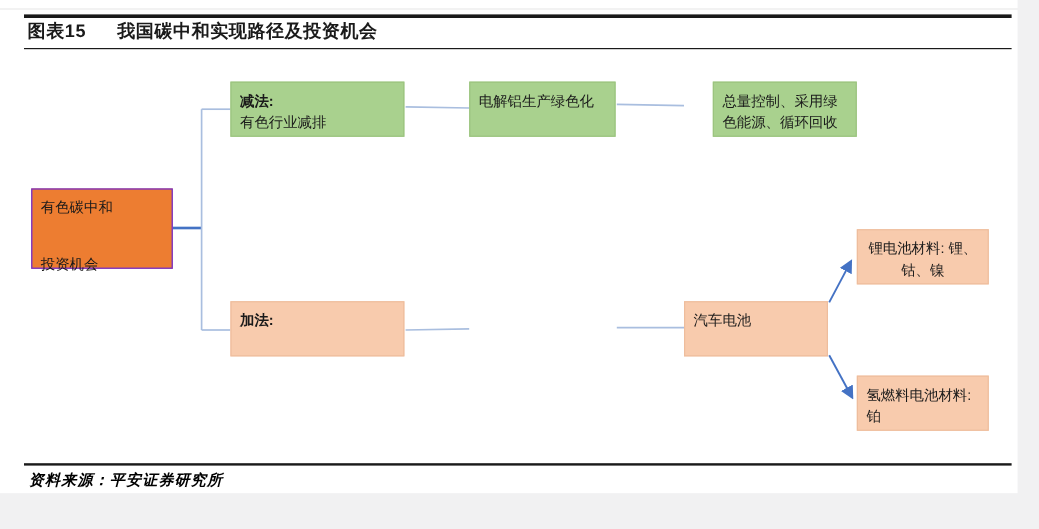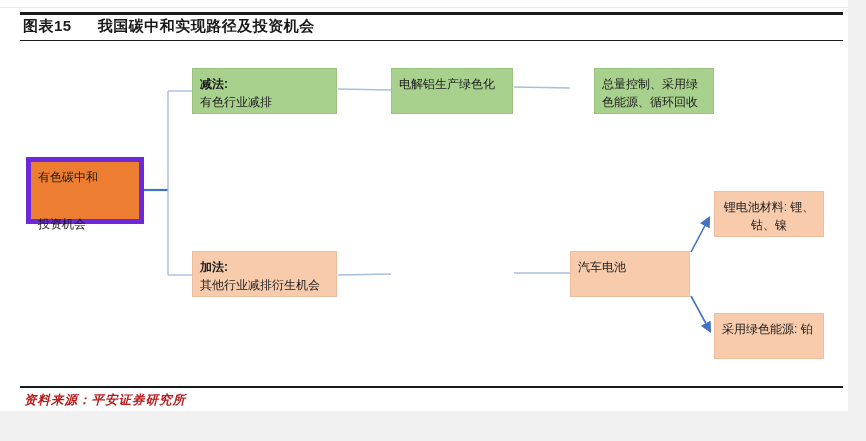--- a/index.html
+++ b/index.html
@@ -16,28 +16,28 @@
   .rule{position:absolute;background:#1a1a1a;}
   .rule-top{left:20px;top:12px;width:823px;height:3px;}
   .rule-under-title{left:20px;top:40px;width:823px;height:1px;}
   .rule-footer{left:20px;top:386px;width:823px;height:2px;}
 
   .fig-header{position:absolute;left:23px;top:17px;width:810px;
               font-size:15px;font-weight:bold;letter-spacing:0.5px;}
   .fig-header .fig-label{margin-right:26px;}
 
   .fig-source{position:absolute;left:24px;top:392px;font-size:12.5px;
-              font-style:italic;font-weight:bold;color:#b91c1c;
+              font-style:italic;font-weight:bold;color:#000000;
               font-family:"Liberation Serif","DejaVu Serif",serif;letter-spacing:1px;}
 
   
   .node{position:absolute;box-sizing:border-box;padding:6px 7px;
         font-size:12px;line-height:1.5;}
   .node .bold{font-weight:bold;}
-  .node-orange{background:#ED7D31;border:5px solid #6d28d9;}
+  .node-orange{background:#ED7D31;border:1px solid #6d28d9;}
   .node-green{background:#A9D18E;border:1px solid #9cc47f;}
   .node-peach{background:#F8CBAD;border:1px solid #eebd9d;}
 
   .n-root{left:26px;top:157px;width:118px;height:67px;}
   .n-root .l2{margin-top:29px;}
 
   .n-sub{left:192px;top:68px;width:145px;height:46px;}
   .n-alu{left:391px;top:68px;width:122px;height:46px;}
   .n-tot{left:570px;top:68px;width:120px;height:46px;margin-left:24px;}
 
@@ -94,34 +94,33 @@
   <div class="node node-green n-alu">
     <div>电解铝生产绿色化</div>
   </div>
 
   <div class="node node-green n-tot">
     <div>总量控制、采用绿色能源、循环回收</div>
   </div>
 
   <div class="node node-peach n-add">
     <div class="bold">加法:</div>
-    <div>其他行业减排衍生机会</div>
   </div>
 
 
   <div class="node node-peach n-bat">
     <div>汽车电池</div>
   </div>
 
   <div class="node node-peach n-li">
     <div>锂电池材料: 锂、钴、镍</div>
   </div>
 
   <div class="node node-peach n-h2">
-    <div>采用绿色能源: 铂</div>
+    <div>氢燃料电池材料: 铂</div>
   </div>
 
   <div class="rule rule-footer"></div>
   <div class="fig-source">资料来源：平安证券研究所</div>
 
   <div class="gray-right"></div>
   <div class="gray-bottom"></div>
 
 </div>
 

